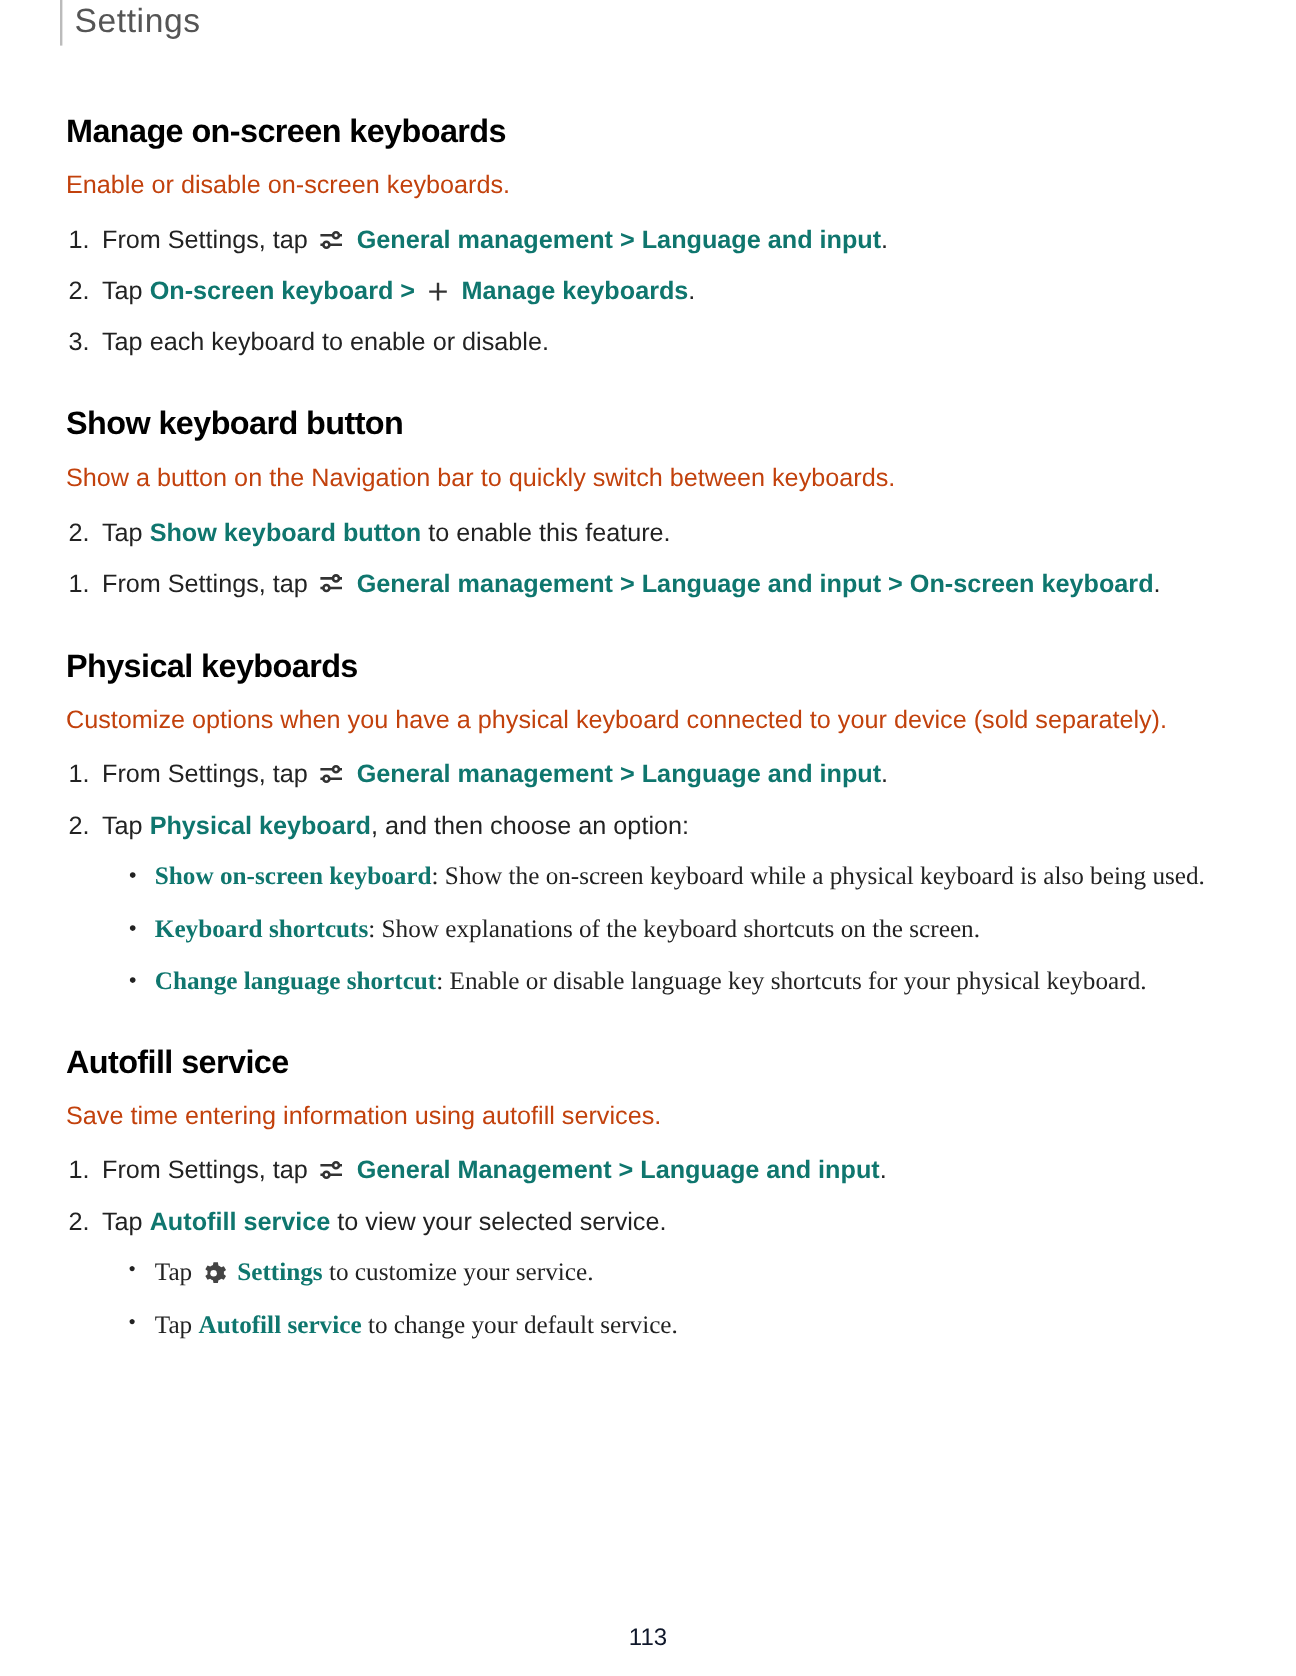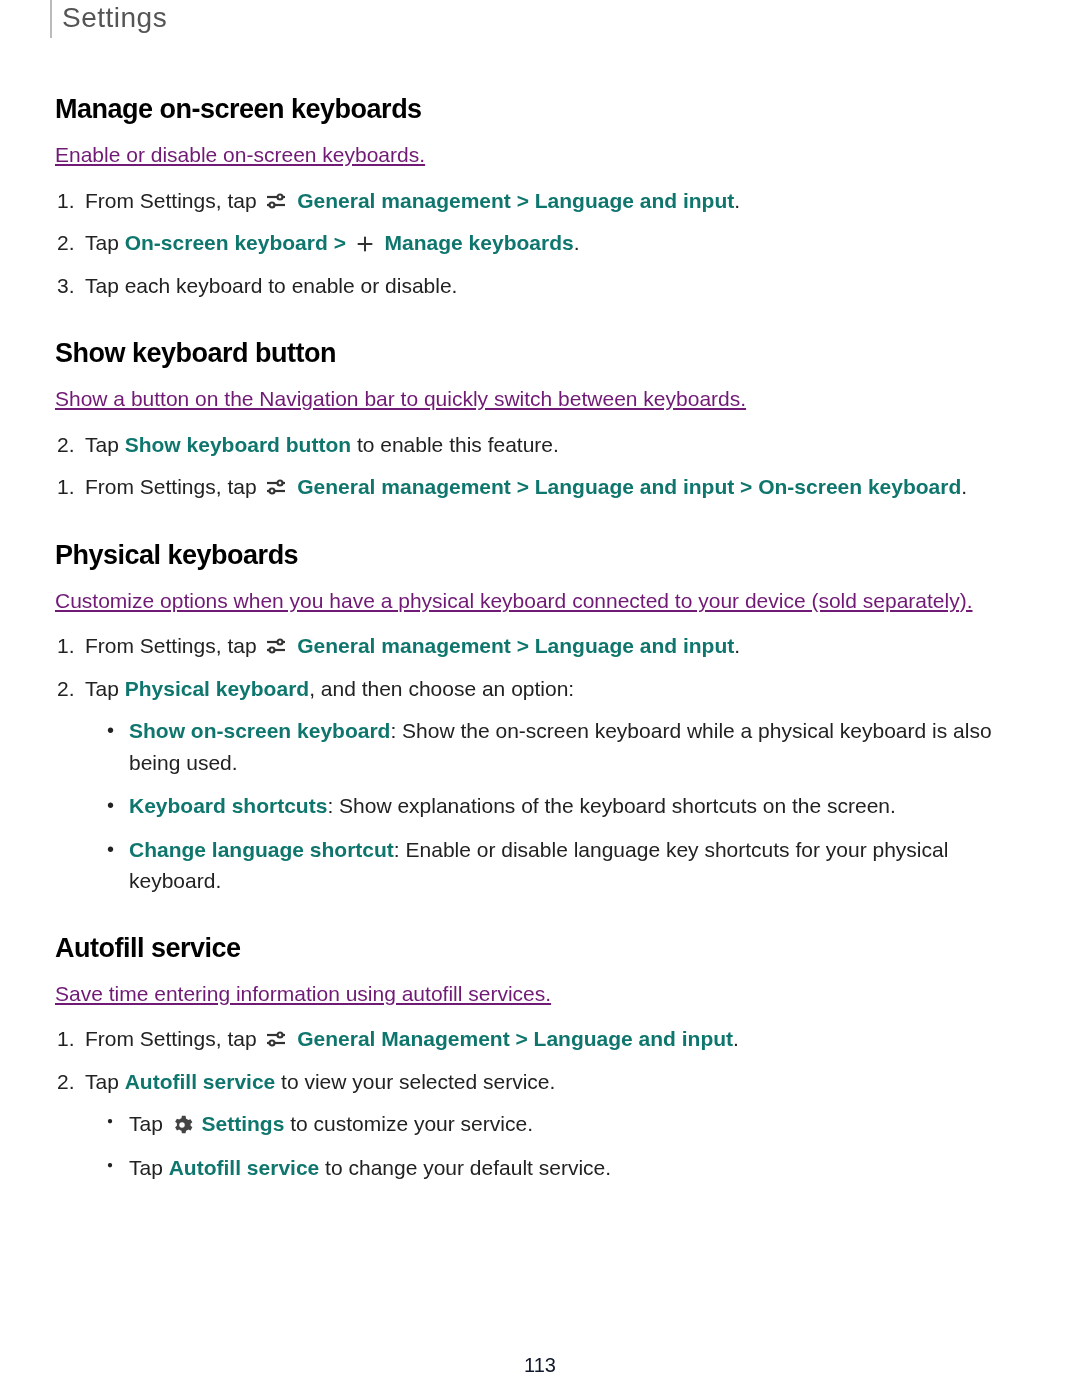--- a/index.html
+++ b/index.html
@@ -30,22 +30,21 @@
     font-size: 27px;
     font-weight: 700;
     color: #000000;
     margin-bottom: 14px;
     letter-spacing: -0.5px;
   }
   p.intro {
     font-size: 21px;
     line-height: 1.5;
     margin-bottom: 14px;
-    color: #701a75;
-    text-decoration: underline;
+    color: #c2410c;
   }
   ol.steps {
     list-style: none;
     padding-left: 30px;
     margin-bottom: 36px;
   }
   ol.steps > li {
     font-size: 21px;
     line-height: 1.55;
     margin-bottom: 10px;
@@ -54,20 +53,21 @@
   ol.steps > li::before {
     content: attr(data-num) ".";
     position: absolute;
     left: -28px;
     top: 0;
   }
   ul.sub {
     list-style: none;
     padding-left: 44px;
     margin-top: 10px;
+    font-family: Liberation Serif, serif;
   }
   ul.sub > li {
     position: relative;
     margin-bottom: 12px;
     line-height: 1.5;
   }
   ul.sub.dots > li::before {
     content: "•";
     position: absolute;
     left: -22px;

